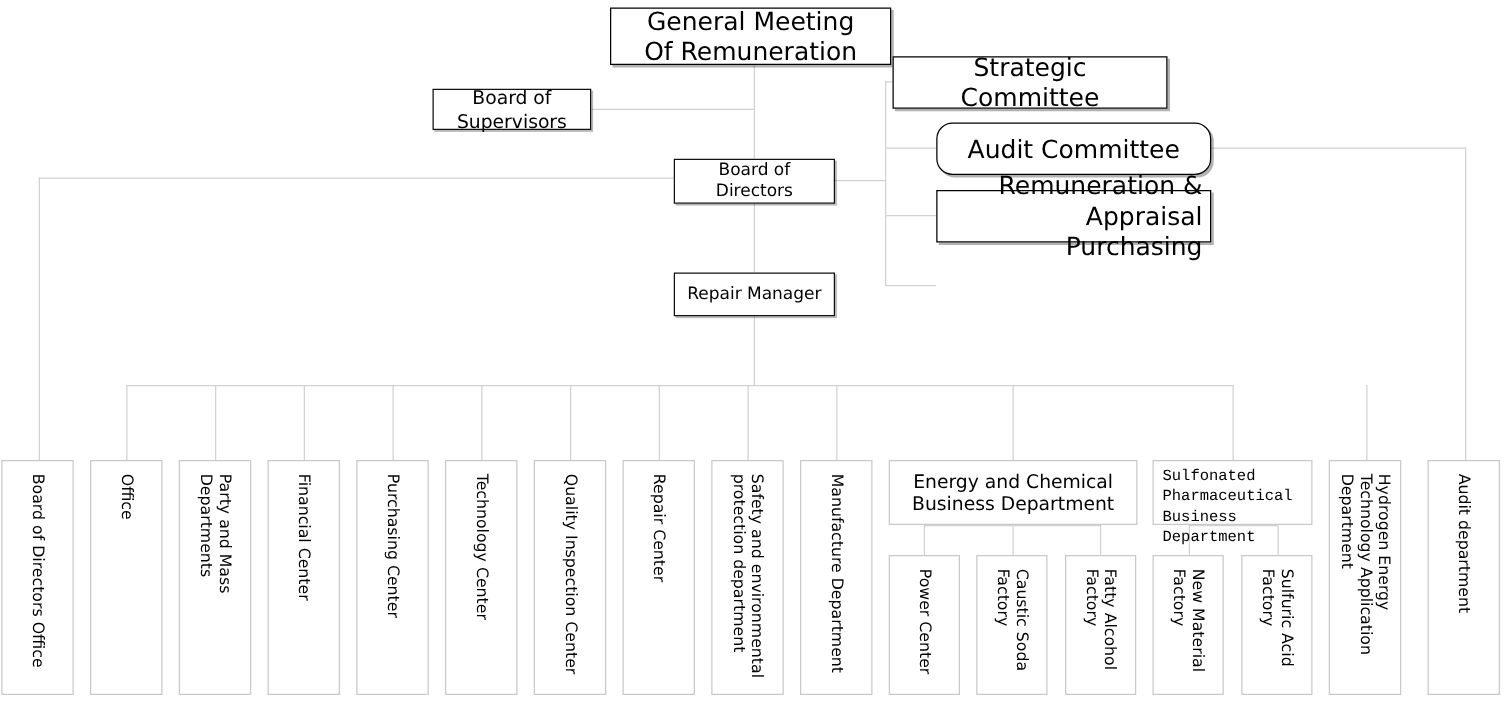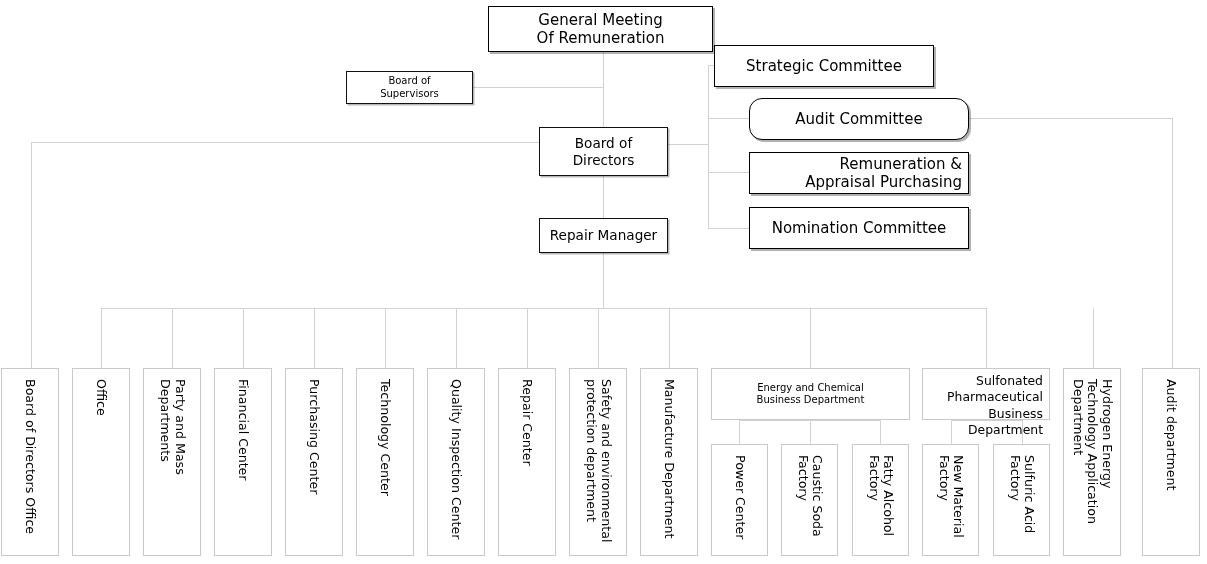--- a/index.html
+++ b/index.html
@@ -36,21 +36,21 @@
     align-items: center;
     justify-content: center;
     text-align: center;
     line-height: 1.22;
   }
 
   
   .node.strong {
     border: 1.5px solid #000000;
     box-shadow: 2px 2px 0 rgba(0,0,0,0.30);
-    font-size: 15px;
+    font-size: 20px;
   }
   .node.strong.thin {
     border: 1.2px solid #111111;
     box-shadow: 1.5px 1.5px 0 rgba(0,0,0,0.28);
   }
 
   
   .node.light {
     border: 1px solid #c9c9c9;
     font-size: 13px;
@@ -71,22 +71,23 @@
     font-size: 12.6px;
   }
 
   .node .htext {
     display: block;
     width: 100%;
     padding: 0 6px;
     box-sizing: border-box;
   }
   .node.align-left .htext {
-    text-align: right;
+    text-align: left;
     padding-left: 7px;
+    font-family: Liberation Mono, monospace;
   }
   .node.align-left {
     justify-content: flex-start;
     align-items: flex-start;
     padding-top: 4px;
   }
   .node.align-left .htext {
     line-height: 1.32;
     font-size: 12.4px;
   }
@@ -143,28 +144,28 @@
   <div class="line v" style="left:951px; top:420px; height:24px;"></div>
   <div class="line v" style="left:1022px; top:420px; height:24px;"></div>
 
   <div class="node strong" style="left:488px; top:6px; width:225px; height:46px;">
     <span class="htext">
       <span>General Meeting</span><br>
       <span>Of Remuneration</span>
     </span>
   </div>
 
-  <div class="node strong thin" style="left:346px; top:71px; width:127px; height:33px; font-size:10px;">
+  <div class="node strong thin" style="left:346px; top:71px; width:127px; height:33px; font-size:15px;">
     <span class="htext">
       <span>Board of</span><br>
       <span>Supervisors</span>
     </span>
   </div>
 
-  <div class="node strong thin" style="left:539px; top:127px; width:129px; height:49px; font-size:13.6px;">
+  <div class="node strong thin" style="left:539px; top:127px; width:129px; height:36px; font-size:13.6px;">
     <span class="htext">Board of Directors</span>
   </div>
 
   <div class="node strong thin" style="left:539px; top:218px; width:129px; height:35px; font-size:13.6px;">
     <span class="htext">Repair Manager</span>
   </div>
 
   <div class="node strong" style="left:714px; top:45px; width:220px; height:42px;">
     <span class="htext">Strategic Committee</span>
   </div>
@@ -173,23 +174,20 @@
     <span class="htext">Audit Committee</span>
   </div>
 
   <div class="node strong" style="left:749px; top:152px; width:220px; height:42px;text-align:right;">
     <span class="htext">
       <span>Remuneration &amp;</span><br>
       <span>Appraisal Purchasing</span>
     </span>
   </div>
 
-  <div class="node strong" style="left:749px; top:207px; width:220px; height:42px;">
-    <span class="htext">Nomination Committee</span>
-  </div>
 
   <div class="node light vert" style="left:1px; top:368px; width:58px; height:188px;">
     <span class="vtext">Board of Directors Office</span>
   </div>
 
   <div class="node light vert" style="left:72px; top:368px; width:58px; height:188px;">
     <span class="vtext">Office</span>
   </div>
 
   <div class="node light vert" style="left:143px; top:368px; width:58px; height:188px;">
@@ -217,21 +215,21 @@
   </div>
 
   <div class="node light vert" style="left:569px; top:368px; width:58px; height:188px;">
     <span class="vtext">Safety and environmental protection department</span>
   </div>
 
   <div class="node light vert" style="left:640px; top:368px; width:58px; height:188px;">
     <span class="vtext">Manufacture Department</span>
   </div>
 
-  <div class="node light" style="left:711px; top:368px; width:199px; height:52px; font-size:10px;">
+  <div class="node light" style="left:711px; top:368px; width:199px; height:52px; font-size:15px;">
     <span class="htext">
       <span>Energy and Chemical</span><br>
       <span>Business Department</span>
     </span>
   </div>
 
   <div class="node light vert" style="left:711px; top:444px; width:57px; height:112px;">
     <span class="vtext">Power Center</span>
   </div>
 

